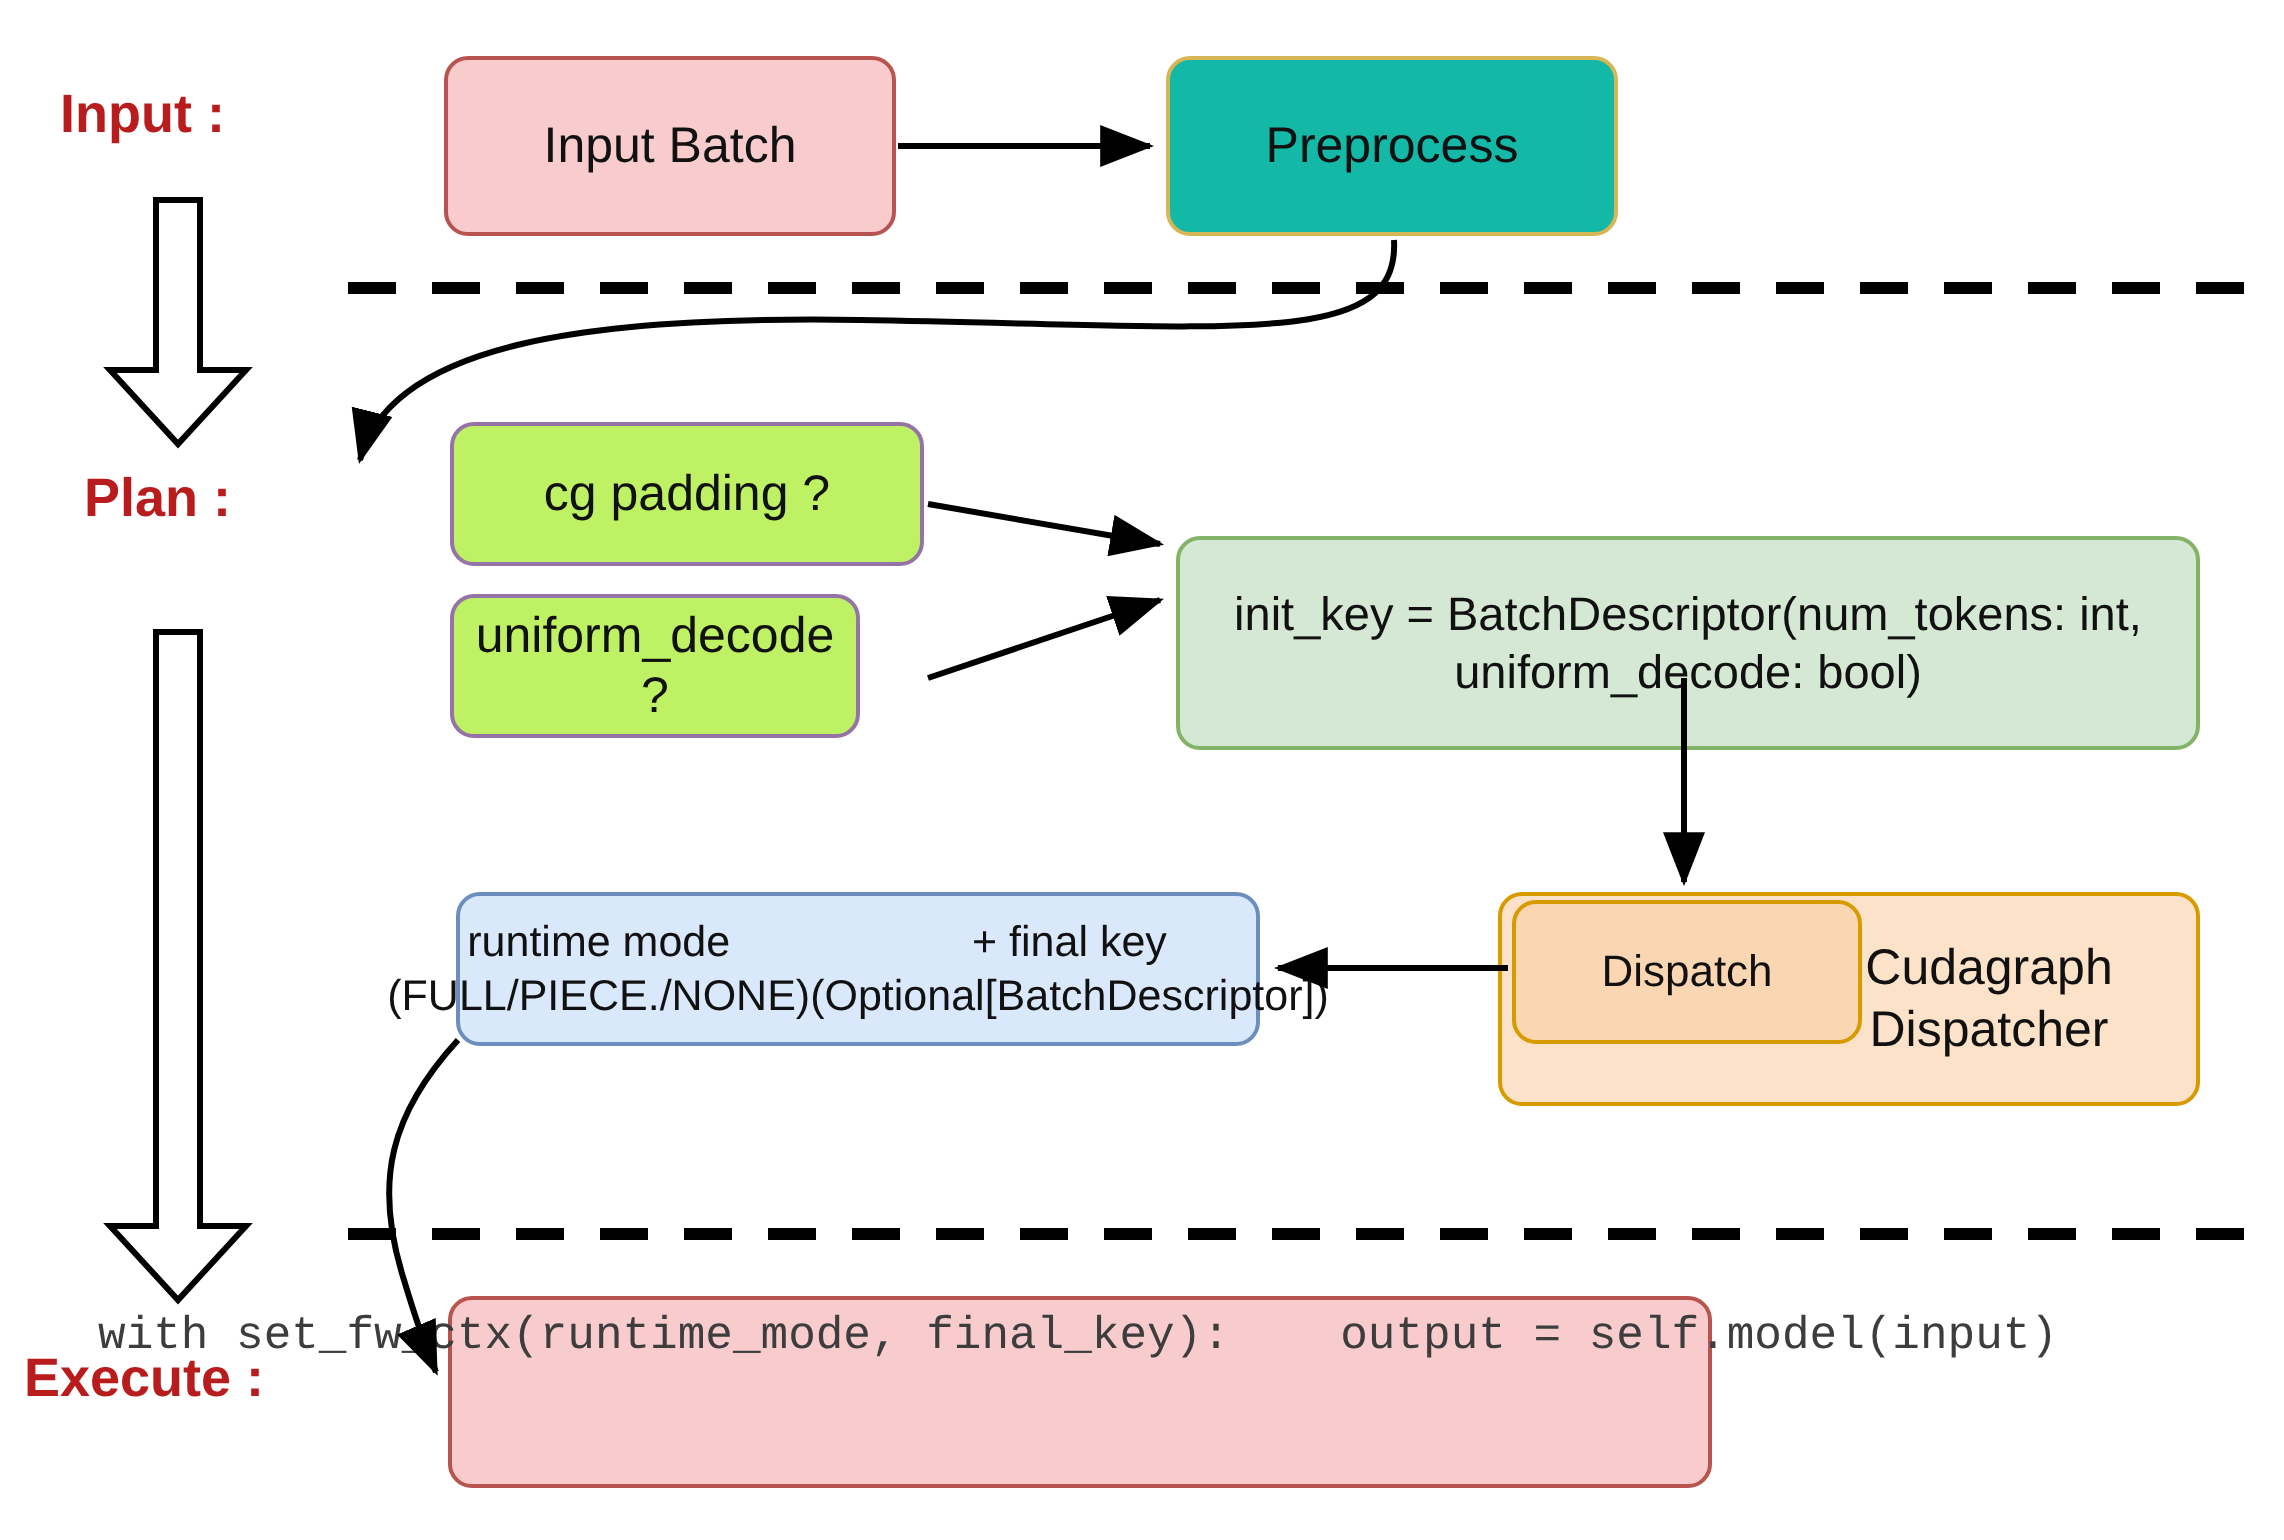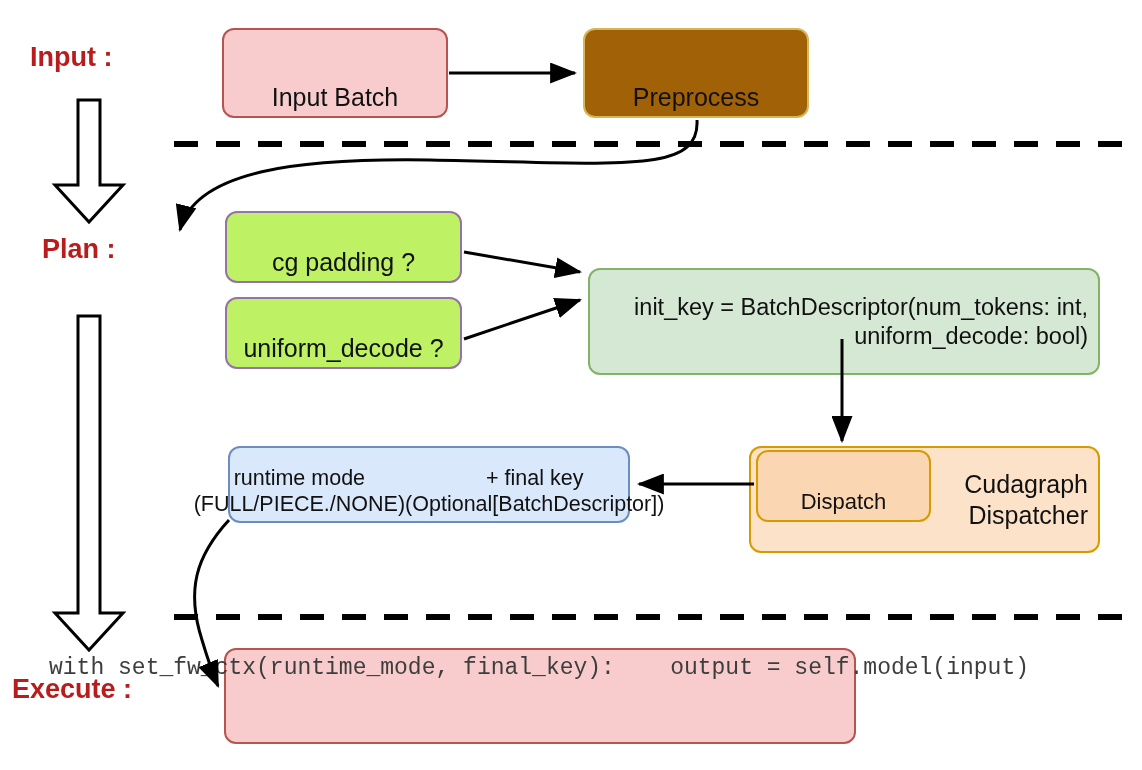--- a/index.html
+++ b/index.html
@@ -23,34 +23,34 @@
     color: #b91c1c;
     white-space: nowrap;
     letter-spacing: 0px;
   }
   .node {
     position: absolute;
     box-sizing: border-box;
     border-radius: 12px;
     border: 2px solid #000;
     display: flex;
-    align-items: flex-end;
+    align-items: center;
     justify-content: center;
     text-align: center;
     font-family: "Liberation Sans", sans-serif;
     color: #111111;
     line-height: 1.22;
     padding: 4px 10px;
   }
   .node-pink {
     background: #f8cccc;
     border-color: #b85450;
   }
   .node-yellow {
-    background: #a16207;
+    background: #14b8a6;
     border-color: #d6b656;
   }
   .node-purple {
     background: #bef264;
     border-color: #9673a6;
   }
   .node-green {
     background: #d5e8d4;
     border-color: #82b366;
     margin-top: 38px;
@@ -105,21 +105,21 @@
   </div>
 
   <div class="node node-yellow" style="left:583px; top:28px; width:226px; height:90px; font-size:25px;">
     <span>Preprocess</span>
   </div>
 
   <div class="node node-purple" style="left:225px; top:211px; width:237px; height:72px; font-size:25px;">
     <span>cg padding ?</span>
   </div>
 
-  <div class="node node-purple" style="left:225px; top:297px; width:237px; height:72px; font-size:25px;">
+  <div class="node node-purple" style="left:225px; top:297px; width:205px; height:72px; font-size:25px;">
     <span>uniform_decode ?</span>
   </div>
 
   <div class="node node-green" style="left:588px; top:230px; width:512px; height:107px; font-size:23.5px; flex-direction:column;">
     <span>init_key = BatchDescriptor(num_tokens: int,</span>
     <span>uniform_decode: bool)</span>
   </div>
 
   <div class="node node-blue" style="left:228px; top:446px; width:402px; height:77px; font-size:21.5px; flex-direction:row;">
     <span>runtime mode (FULL/PIECE./NONE)</span>

